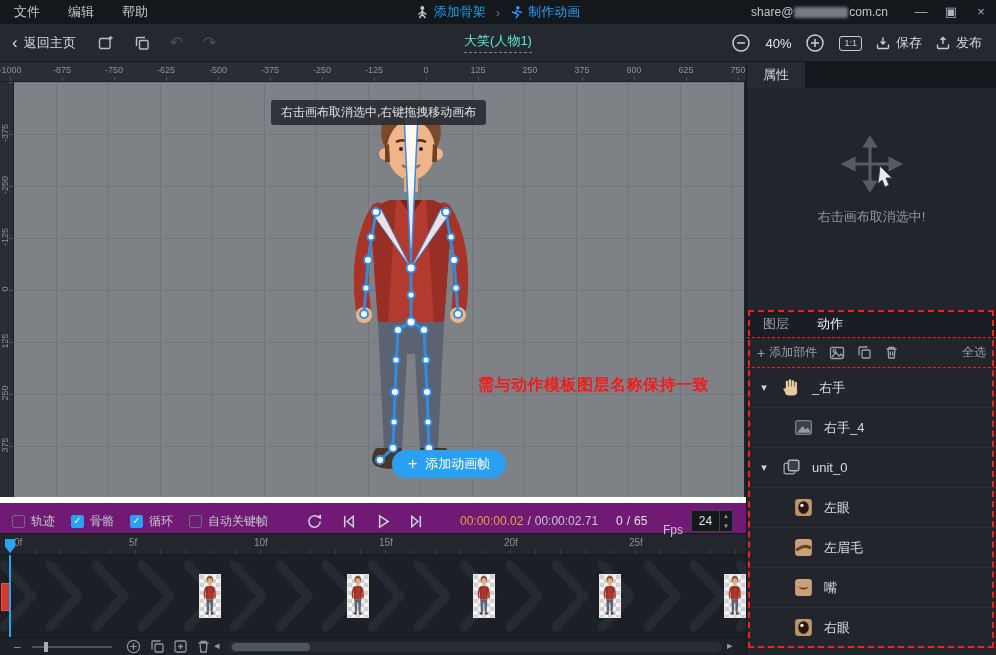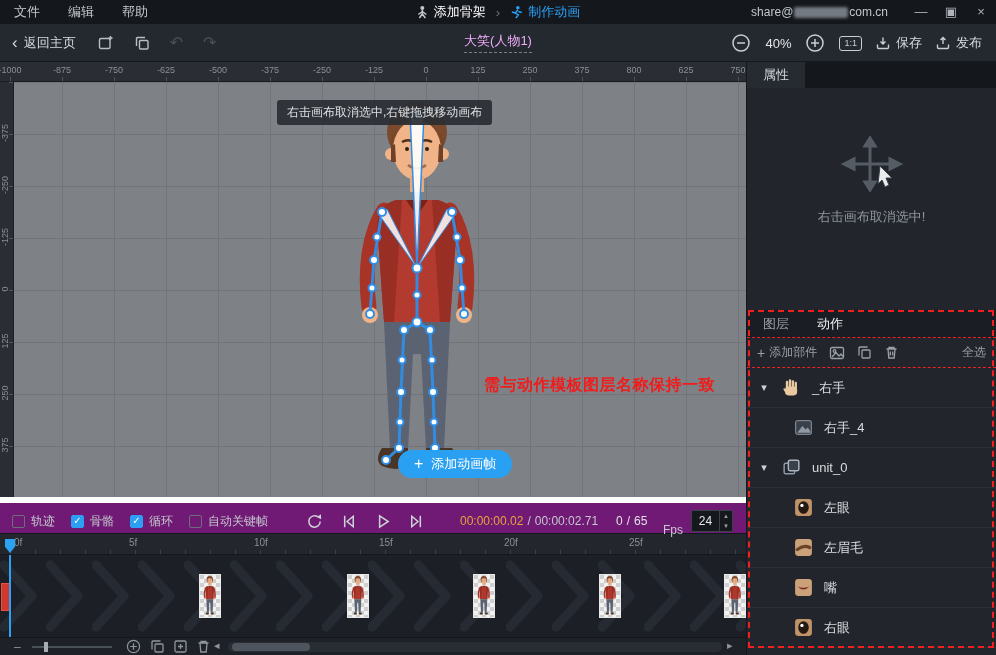--- a/index.html
+++ b/index.html
@@ -6,38 +6,38 @@
   html,body{width:996px;height:655px;overflow:hidden;background:#1e2228;
     font-family:"Liberation Sans","DejaVu Sans",sans-serif;color:#c6cbd0;font-size:13px}
   svg{display:block}
 
   
   #menubar{position:absolute;left:0;top:0;width:996px;height:24px;background:#14171c;
     display:flex;align-items:center;z-index:20}
   .menu-item{padding:0 14px;font-size:13px;color:#c3c8cd;line-height:24px;cursor:default}
   #menubar-center{position:absolute;left:50%;top:0;transform:translateX(-50%);height:24px;
     display:flex;align-items:center;gap:10px;white-space:nowrap}
-  .nav-step{display:flex;align-items:center;gap:5px;color:#ffffff;font-size:13px}
+  .nav-step{display:flex;align-items:center;gap:5px;color:#0ea5e9;font-size:13px}
   .nav-step.active{color:#2b9ff4}
   .nav-sep{color:#6b7178;font-size:13px}
   #menubar-right{position:absolute;right:0;top:0;height:24px;display:flex;align-items:center}
   .account{font-size:12px;color:#c3c8cd;margin-right:18px;display:flex;align-items:center}
   .redact{display:inline-block;width:54px;height:11px;background:#747a81;border-radius:2px;
     margin:0 1px;filter:blur(1.5px)}
   .win-btn{width:30px;text-align:center;color:#aeb4ba;font-size:13px;line-height:24px}
 
   
   #toolbar{position:absolute;left:0;top:24px;width:996px;height:38px;background:#24292f;
     border-bottom:1px solid #15181c;display:flex;align-items:center;z-index:20}
   #back-btn{display:flex;align-items:center;gap:6px;padding:0 12px;color:#d6dade;font-size:13px}
   #back-btn .chev{font-size:17px;line-height:1;color:#d6dade}
   .tb-icon{margin:0 10px;color:#b9bec4}
   .tb-icon.disabled{color:#4b5157}
   .undo-glyph{font-size:16px}
-  #doc-title{position:absolute;left:50%;transform:translateX(-50%);color:#f0abfc;font-size:13px;
+  #doc-title{position:absolute;left:50%;transform:translateX(-50%);color:#5eead4;font-size:13px;
     border-bottom:1px dashed #7a8088;padding-bottom:2px;white-space:nowrap}
   #toolbar-right{position:absolute;right:0;top:0;height:38px;display:flex;align-items:center;gap:14px;
     padding-right:14px}
   .zoom-circle{width:20px;height:20px}
   .zoom-value{color:#e4e7ea;font-size:13px}
   .one-one{border:1.2px solid #c9ced3;border-radius:3px;font-size:9px;color:#c9ced3;
     padding:2px 4px;line-height:1}
   .tb-text-btn{display:flex;align-items:center;gap:6px;color:#d6dade;font-size:13px}
 
   
@@ -45,21 +45,21 @@
     border-bottom:1px solid #1b1f24;z-index:6;
     background-image:repeating-linear-gradient(90deg,#4d545c 0 1px,transparent 1px 52px);
     background-size:100% 5px;background-repeat:no-repeat;background-position:10px 15px}
   .rnum{position:absolute;top:3px;width:28px;text-align:center;font-size:9px;color:#8a9097}
   #ruler-v{position:absolute;left:0;top:82px;width:14px;height:415px;background:#2a2e34;
     border-right:1px solid #1b1f24;z-index:6;
     background-image:repeating-linear-gradient(180deg,#4d545c 0 1px,transparent 1px 52px);
     background-size:5px 100%;background-repeat:no-repeat;background-position:9px 0}
   .vnum{position:absolute;left:-14px;width:40px;height:12px;font-size:9px;color:#8a9097;
     text-align:center;transform:rotate(-90deg)}
-  #canvas{position:absolute;left:14px;top:82px;width:736px;height:415px;overflow:hidden;
+  #canvas{position:absolute;left:8px;top:82px;width:736px;height:415px;overflow:hidden;
     background-color:#7e8287;
     background-image:linear-gradient(#717479 1px,transparent 1px),
                      linear-gradient(90deg,#717479 1px,transparent 1px);
     background-size:52px 52px;background-position:0 0,48px 0}
   #canvas-tooltip{position:absolute;left:263px;top:18px;background:rgba(42,46,52,.93);
     color:#dde0e3;font-size:12px;padding:4px 10px;border-radius:3px;white-space:nowrap;z-index:8}
   #character-svg{position:absolute;left:330px;top:10px;z-index:4}
   #add-frame-btn{position:absolute;left:384px;top:368px;height:28px;padding:0 16px;
     border-radius:14px;background:#2aa0f2;color:#fff;display:flex;align-items:center;gap:8px;
     font-size:13px;z-index:9}

